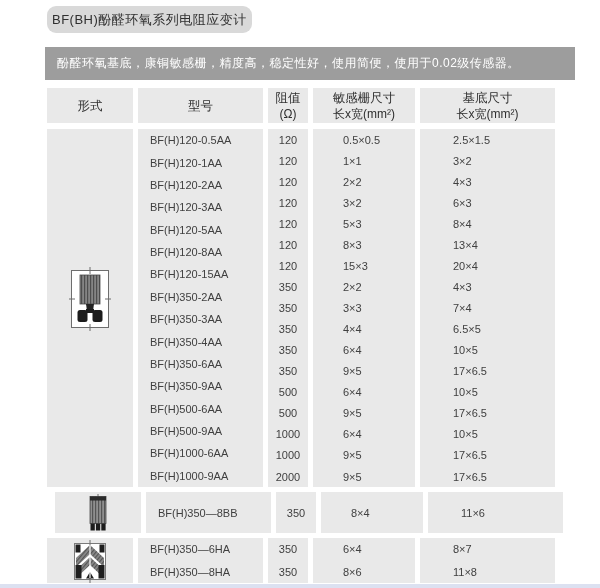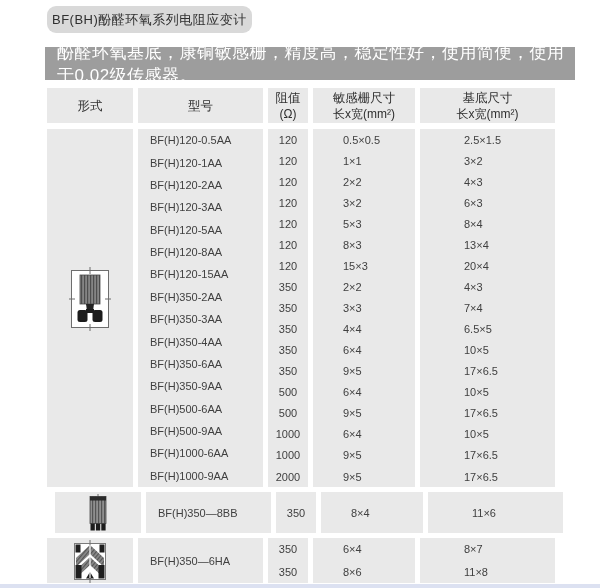--- a/index.html
+++ b/index.html
@@ -11,21 +11,21 @@
 
   .title-pill {
     position:absolute; left:47px; top:6px; height:27px;
     background:#d9d9d9; border-radius:9px;
     display:flex; align-items:center; padding:0 5px;
     font-size:13px; color:#2f2f2f; letter-spacing:0.5px;
   }
 
   .subtitle-bar {
     position:absolute; left:45px; top:47px; width:530px; height:33px;
-    background:#9d9d9d; color:#ffffff; font-size:17px; letter-spacing:0.5px;
+    background:#9d9d9d; color:#ffffff; font-size:12px; letter-spacing:0.5px;
     display:flex; align-items:center; padding-left:12px; box-sizing:border-box;
   }
 
   .band { position:absolute; left:47px; width:528px; display:flex; gap:5px; }
   .band-header { top:88px;  height:35px; }
   .band-s1     { top:129px; height:358px; }
   .band-s2     { top:492px; height:41px;margin-left:8px; }
   .band-s3     { top:538px; height:45px; }
 
   .col { background:#e9e9e9; box-sizing:border-box; display:flex; flex-direction:column; }
@@ -38,21 +38,21 @@
   
   .hcell { justify-content:center; align-items:center; text-align:center;
            font-size:12.5px; line-height:16px; color:#2f2f2f; }
   .hcell .h2 { font-size:12px; }
 
   
   .cell { flex:1; display:flex; align-items:center; font-size:11px; color:#404040; }
   .c-model .cell { padding-left:12px; }
   .c-res   .cell { justify-content:center; }
   .c-grid  .cell { padding-left:30px; }
-  .c-base  .cell { padding-left:44px; }
+  .c-base  .cell { padding-left:33px; }
 
   
   .c-form { align-items:center; justify-content:center; }
   .icon-wrap { line-height:0; }
   .band-s1 .icon-wrap { margin-bottom:18px; }
 
   .bottom-strip {
     position:absolute; left:0; top:584px; width:600px; height:4px;
     background:#dce1f1;
   }
@@ -250,20 +250,21 @@
         <rect x="4.5" y="26" width="6" height="13.5" fill="#1e1e1e"></rect>
         <rect x="27.5" y="26" width="6" height="13.5" fill="#1e1e1e"></rect>
         <polygon points="15,39.5 23,39.5 19,33" fill="#1e1e1e"></polygon>
         <line x1="19" y1="6" x2="19" y2="39" stroke="#ffffff" stroke-width="1.2"></line>
       </svg>
     </span>
   </div>
   <div class="col c-model">
 
   <div class="cell">BF(H)350—6HA</div>
+      <div class="cell">BF(H)350—8HA</div>
     </div>
   <div class="col c-res">
 
   <div class="cell">350</div>
       <div class="cell">350</div>
     </div>
   <div class="col c-grid">
 
   <div class="cell">6×4</div>
       <div class="cell">8×6</div>

